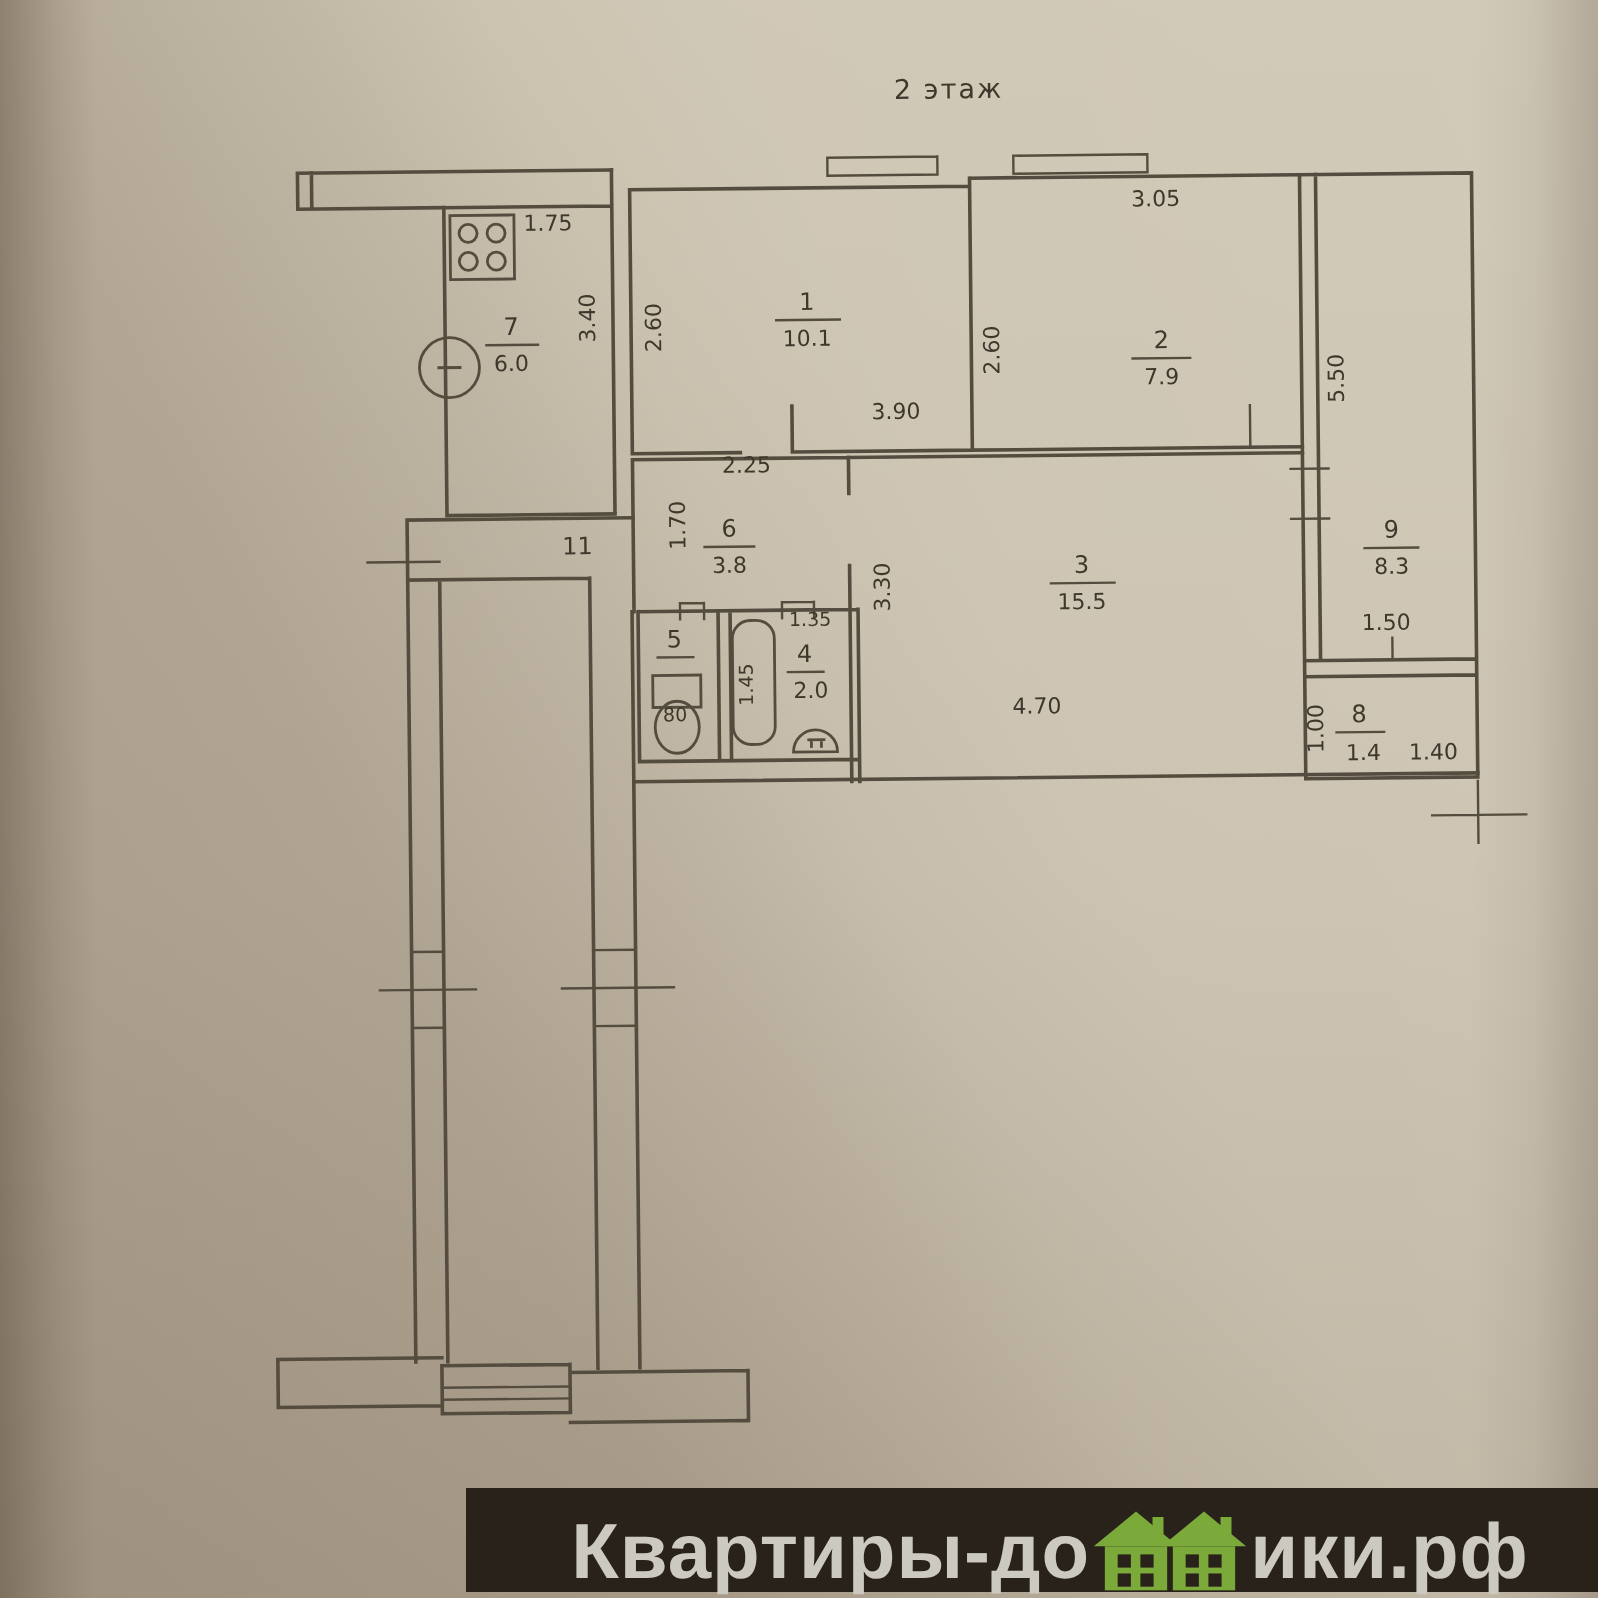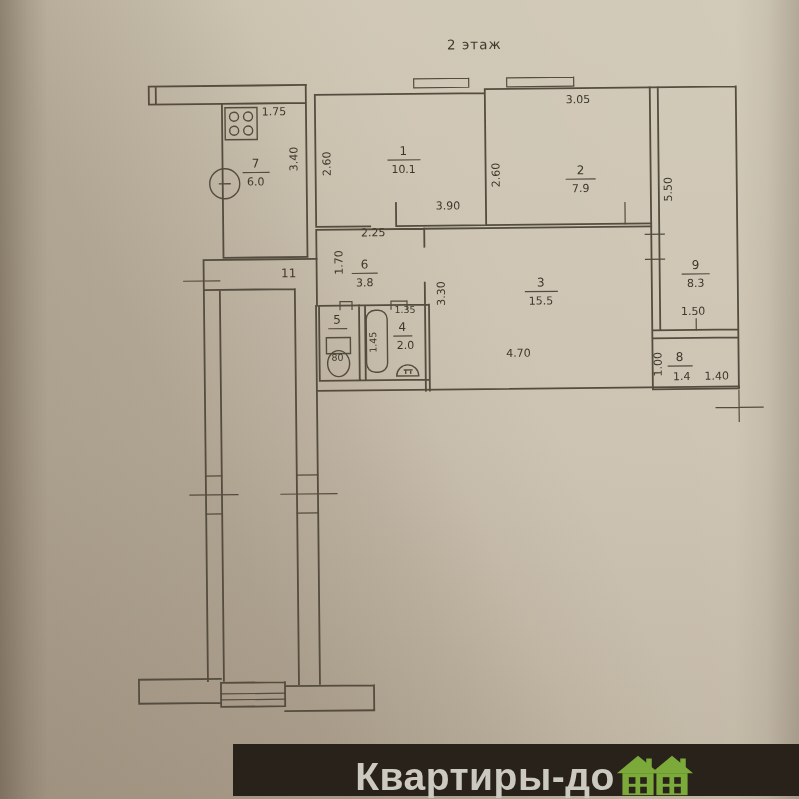--- a/index.html
+++ b/index.html
@@ -188,13 +188,14 @@
     <svg class="h2" width="44" height="42" viewBox="0 0 24 22">
       <rect x="16.5" y="2" width="3" height="6" fill="#7baa3b"></rect>
       <polygon points="12,0.5 23.5,10 0.5,10" fill="#7baa3b"></polygon>
       <rect x="3.5" y="10" width="17" height="12" fill="#7baa3b"></rect>
       <rect x="7" y="12.2" width="3.6" height="3.6" fill="#29221a"></rect>
       <rect x="13.2" y="12.2" width="3.6" height="3.6" fill="#29221a"></rect>
       <rect x="7" y="17.4" width="3.6" height="3.6" fill="#29221a"></rect>
       <rect x="13.2" y="17.4" width="3.6" height="3.6" fill="#29221a"></rect>
     </svg>
   </span>
+  <span class="wm-text">ики.рф</span>
 </div>
 
 </body></html>

